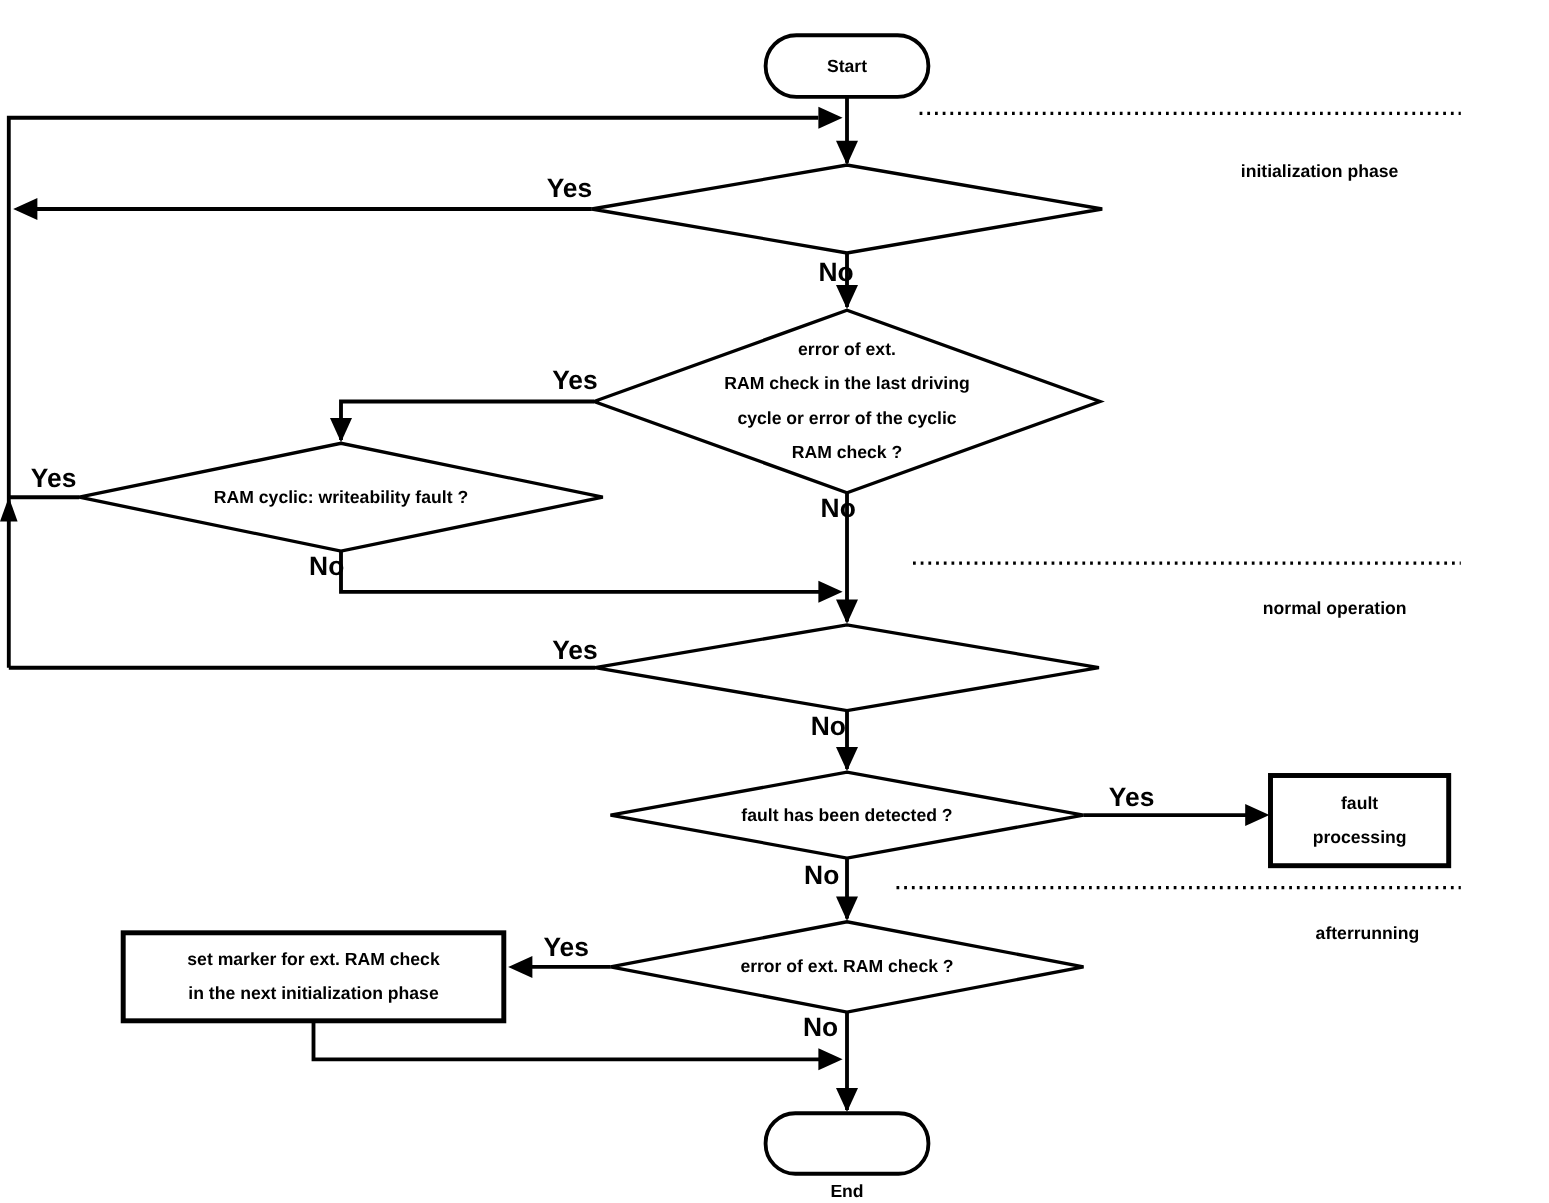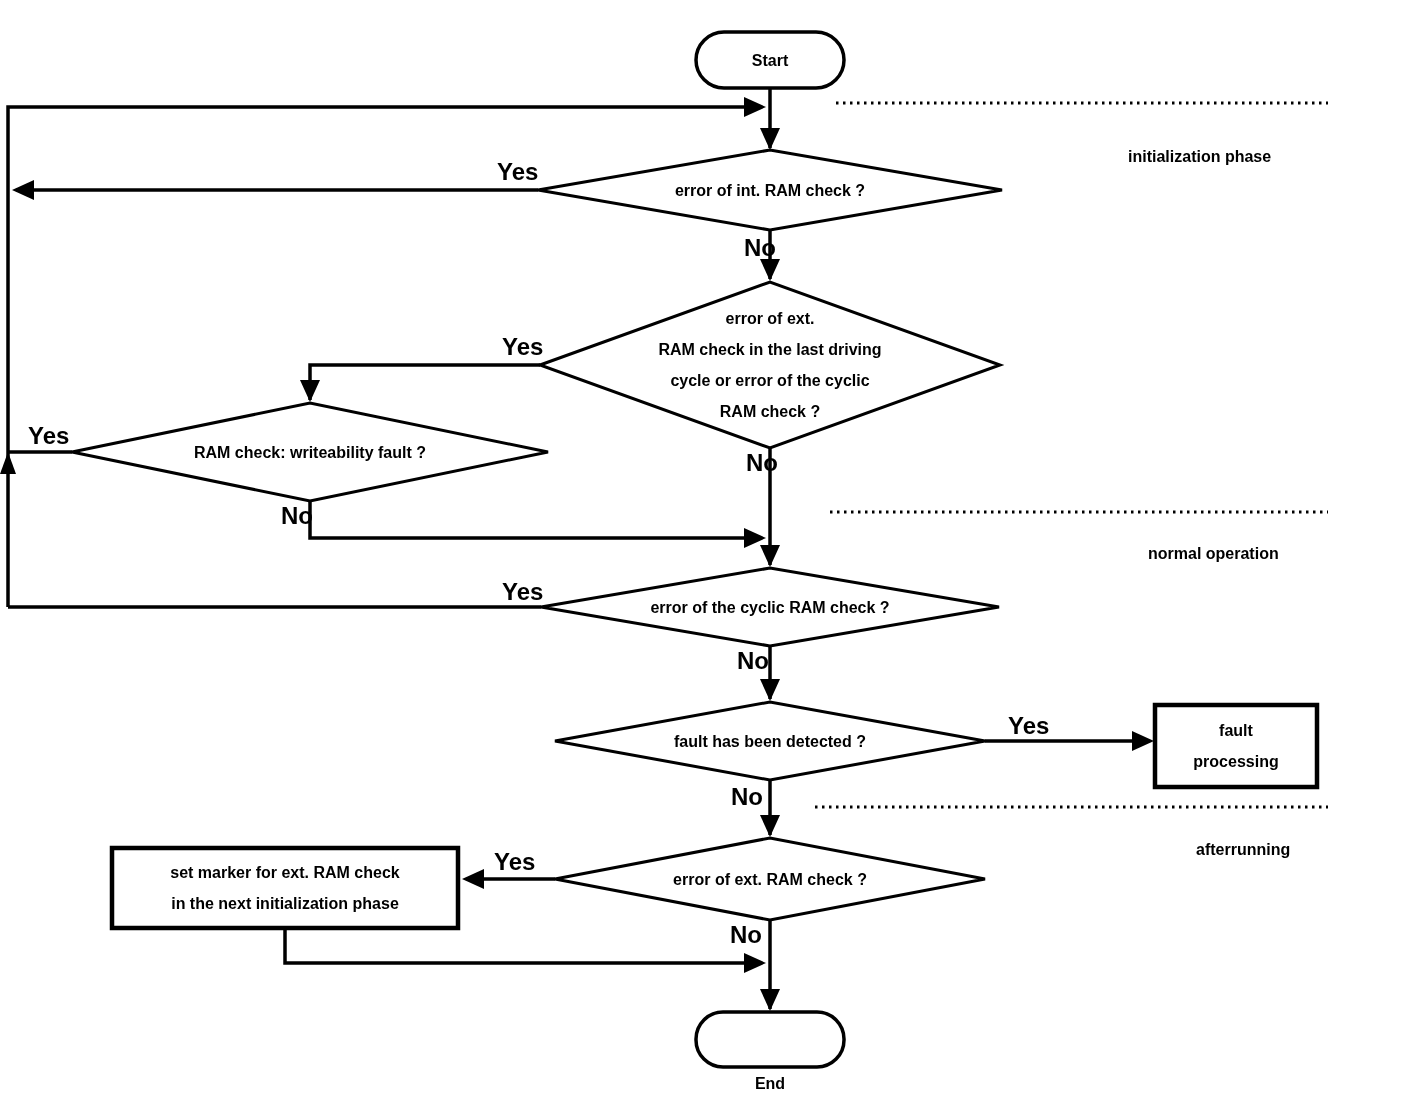--- a/index.html
+++ b/index.html
@@ -111,27 +111,25 @@
       <polygon points="541,607 770,568 999,607 770,646" stroke-width="3"></polygon>
       <polygon points="555,741 770,702 985,741 770,780" stroke-width="3"></polygon>
       <rect x="1155" y="705" width="162" height="82" stroke-width="4.5"></rect>
       <polygon points="555,879 770,838 985,879 770,920" stroke-width="3"></polygon>
       <rect x="112" y="848" width="346" height="80" stroke-width="4.5"></rect>
       <rect x="696" y="1012" width="148" height="55" rx="27" ry="27" stroke-width="3.5"></rect>
     </g>
   </svg>
 
   <div class="node-label" style="left:696px; top:32px; width:148px; height:56px;">Start</div>
-  <div class="node-label" style="left:570px; top:170px; width:400px; height:40px;">error of int. RAM check ?</div>
   <div class="node-label" style="left:570px; top:303px; width:400px; height:124px;">error of ext.
 RAM check in the last driving
 cycle or error of the cyclic
 RAM check ?</div>
-  <div class="node-label" style="left:110px; top:432px; width:400px; height:40px;">RAM check: writeability fault ?</div>
-  <div class="node-label" style="left:570px; top:587px; width:400px; height:40px;">error of the cyclic RAM check ?</div>
+  <div class="node-label" style="left:110px; top:432px; width:400px; height:40px;">RAM cyclic: writeability fault ?</div>
   <div class="node-label" style="left:570px; top:721px; width:400px; height:40px;">fault has been detected ?</div>
   <div class="node-label" style="left:1157px; top:707px; width:158px; height:78px;">fault
 processing</div>
   <div class="node-label" style="left:570px; top:859px; width:400px; height:40px;">error of ext. RAM check ?</div>
   <div class="node-label" style="left:114px; top:850px; width:342px; height:76px;border-radius:16px;">set marker for ext. RAM check
 in the next  initialization phase</div>
   <div class="node-label" style="left:696px; top:1056px; width:148px; height:55px;">End</div>
 
   <div class="edge-label" style="left:497px; top:161px;">Yes</div>
   <div class="edge-label" style="left:744px; top:237px;">No</div>

